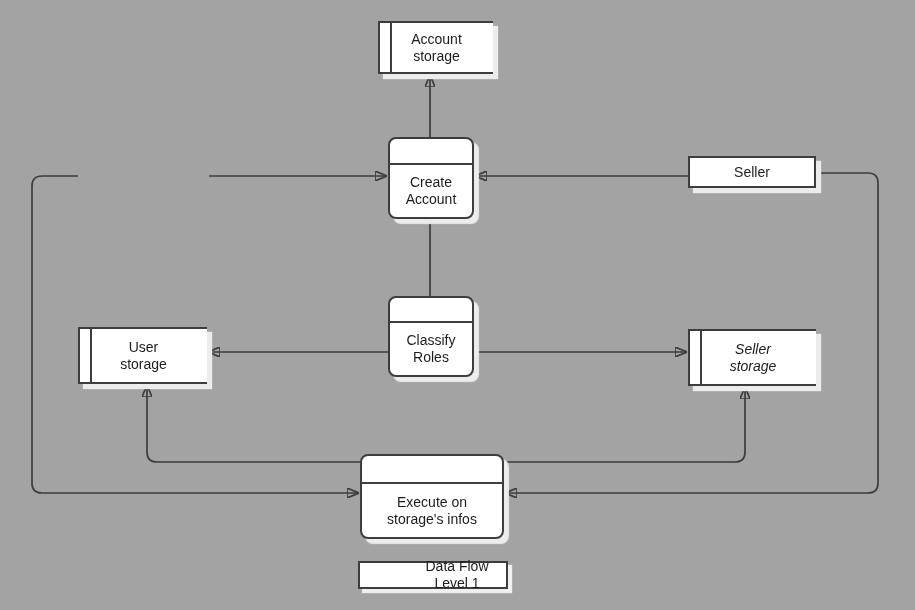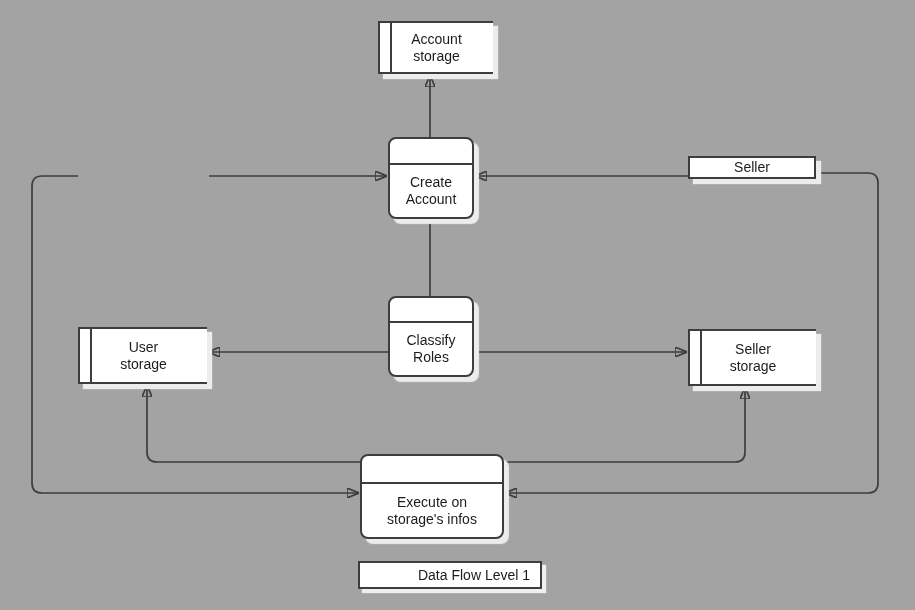--- a/index.html
+++ b/index.html
@@ -47,21 +47,21 @@
     <path d="M78,176 L42,176 Q32,176 32,186 L32,483 Q32,493 42,493 L358,493" marker-end="url(#arr)"></path>
     <path d="M816,173 L868,173 Q878,173 878,183 L878,483 Q878,493 868,493 L506,493" marker-end="url(#arr)"></path>
   </svg>
 
   <div class="node datastore" style="left:378px;top:21px;width:115px;height:53px;">
     <div class="ds-line"></div>
     <span class="lbl w60">Account storage</span>
   </div>
 
 
-  <div class="node entity" style="left:688px;top:156px;width:128px;height:23px;">
+  <div class="node entity" style="left:688px;top:156px;width:128px;height:32px;">
     <span class="lbl">Seller</span>
   </div>
 
   <div class="node process" style="left:388px;top:137px;width:86px;height:82px;">
     <div class="proc-header" style="height:26px;"></div>
     <div class="proc-body">
       <span class="lbl w60">Create Account</span>
     </div>
   </div>
 
@@ -70,29 +70,29 @@
     <div class="proc-body">
       <span class="lbl w60">Classify Roles</span>
     </div>
   </div>
 
   <div class="node datastore" style="left:78px;top:327px;width:129px;height:57px;">
     <div class="ds-line"></div>
     <span class="lbl w60">User storage</span>
   </div>
 
-  <div class="node datastore" style="left:688px;top:329px;width:128px;height:57px;">
+  <div class="node datastore" style="left:688px;top:329px;width:128px;height:57px;font-style:italic;">
     <div class="ds-line"></div>
     <span class="lbl w60">Seller storage</span>
   </div>
 
   <div class="node process" style="left:360px;top:454px;width:144px;height:85px;">
     <div class="proc-header" style="height:28px;"></div>
     <div class="proc-body">
       <span class="lbl w105">Execute on storage's infos</span>
     </div>
   </div>
 
-  <div class="node titlebox" style="left:358px;top:561px;width:184px;height:28px;padding-left:48px;">
+  <div class="node titlebox" style="left:358px;top:561px;width:150px;height:28px;padding-left:48px;">
     <span class="lbl">Data Flow Level 1</span>
   </div>
 
 </div>
 
 </body></html>

